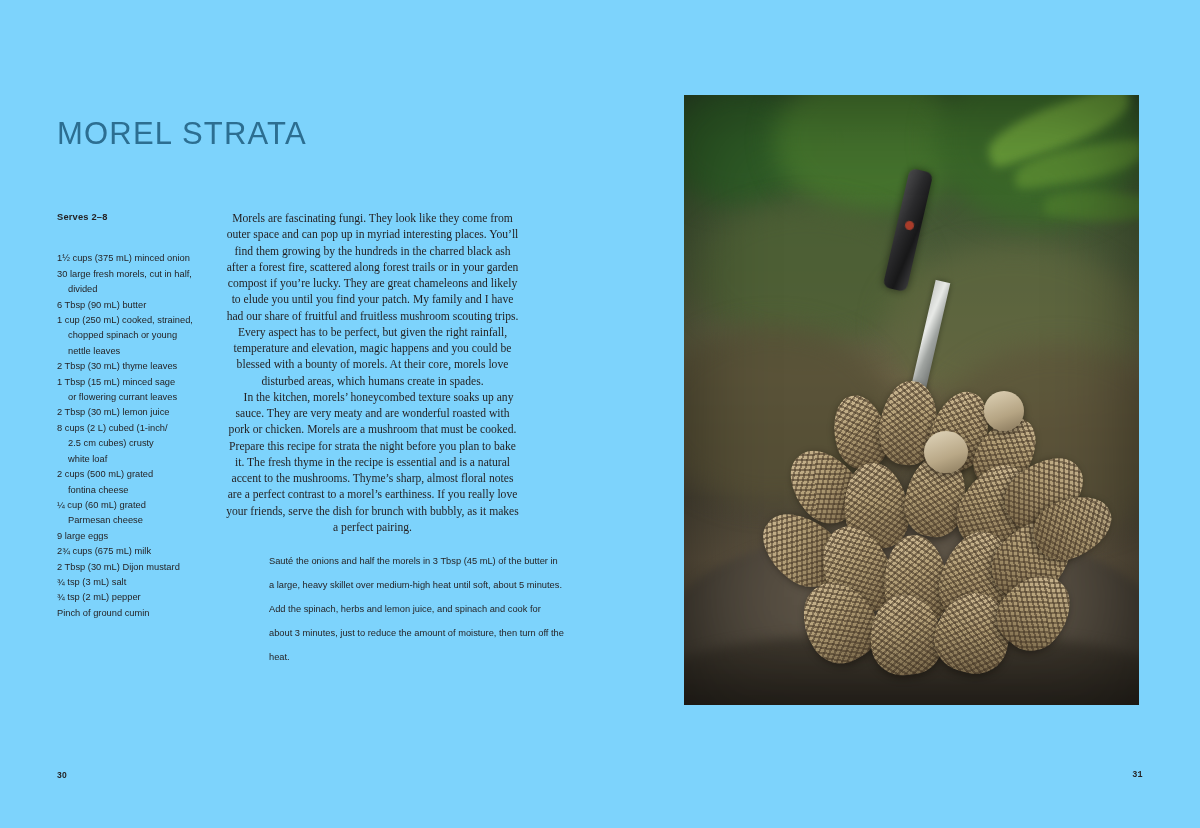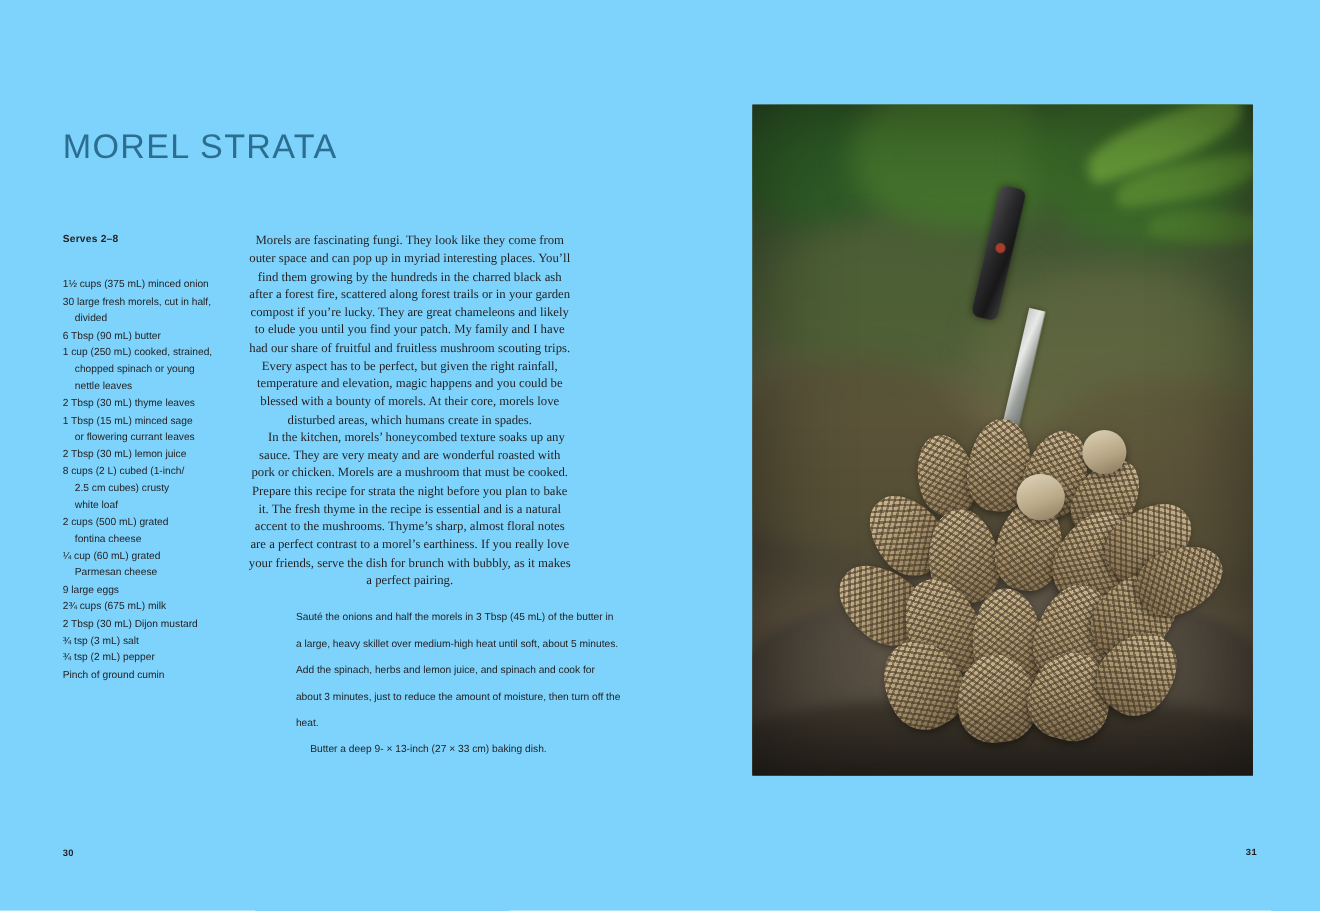--- a/index.html
+++ b/index.html
@@ -265,21 +265,20 @@
       </ul>
     </div>
 
     <div class="col-headnote">
       <p>Morels are fascinating fungi. They look like they come from outer space and can pop up in myriad interesting places. You’ll find them growing by the hundreds in the charred black ash after a forest fire, scattered along forest trails or in your garden compost if you’re lucky. They are great chameleons and likely to elude you until you find your patch. My family and I have had our share of fruitful and fruitless mushroom scouting trips. Every aspect has to be perfect, but given the right rainfall, temperature and elevation, magic happens and you could be blessed with a bounty of morels. At their core, morels love disturbed areas, which humans create in spades.</p>
       <p>In the kitchen, morels’ honeycombed texture soaks up any sauce. They are very meaty and are wonderful roasted with pork or chicken. Morels are a mushroom that must be cooked. Prepare this recipe for strata the night before you plan to bake it. The fresh thyme in the recipe is essential and is a natural accent to the mushrooms. Thyme’s sharp, almost floral notes are a perfect contrast to a morel’s earthiness. If you really love your friends, serve the dish for brunch with bubbly, as it makes a perfect pairing.</p>
     </div>
 
     <div class="col-method">
       <p>Sauté the onions and half the morels in 3 Tbsp (45 mL) of the butter in a large, heavy skillet over medium-high heat until soft, about 5 minutes. Add the spinach, herbs and lemon juice, and spinach and cook for about 3 minutes, just to reduce the amount of moisture, then turn off the heat.</p>
-      <p>Butter a deep 9- × 13-inch (27 × 33 cm) baking dish.</p>
     </div>
 
     <div class="folio folio-left">30</div>
   </div>
 
   <div class="page-right">
 
     <div class="photo">
       <div class="photo-inner"></div>
 

